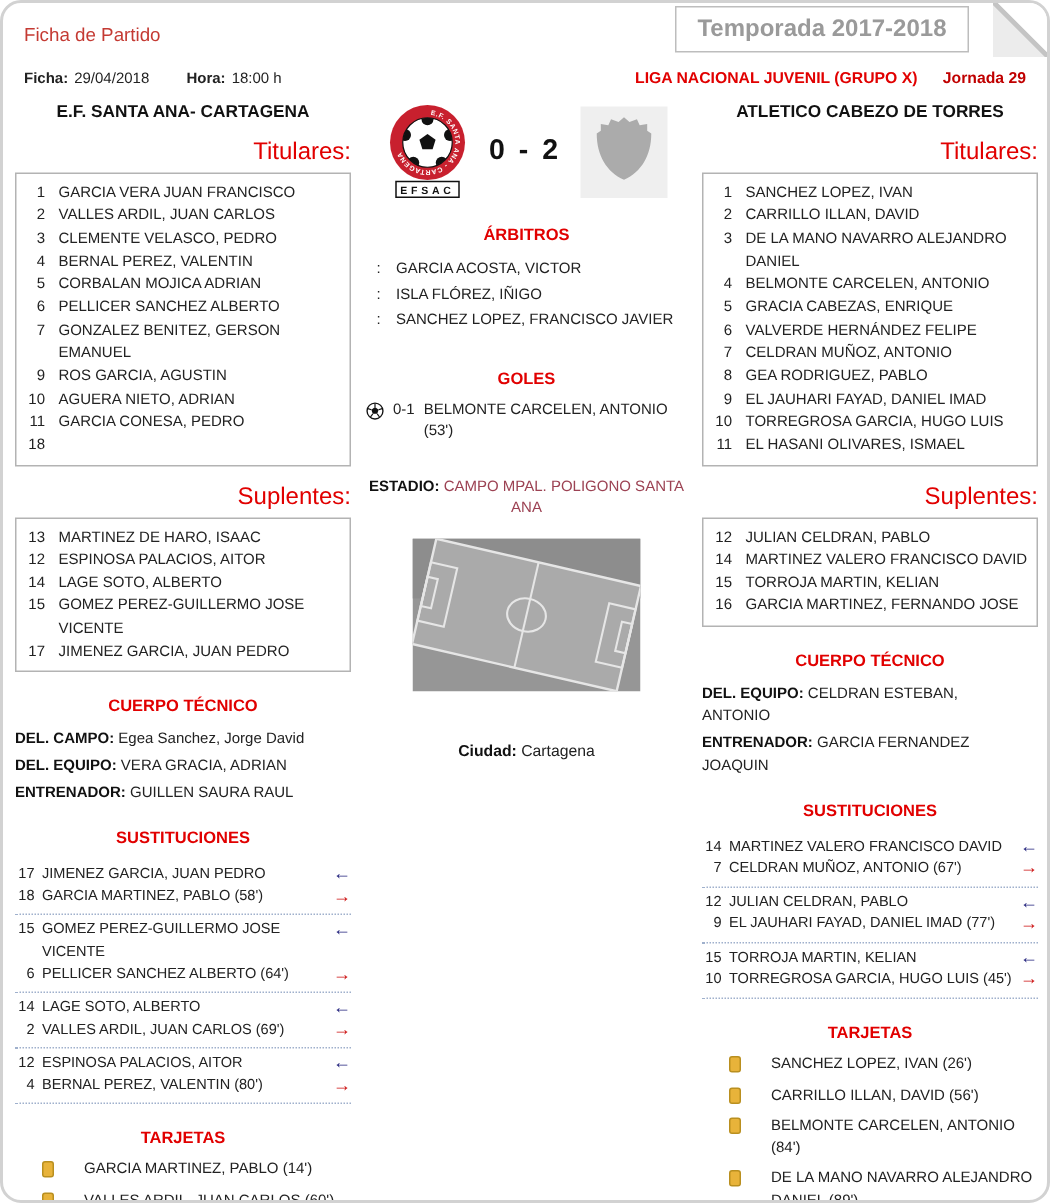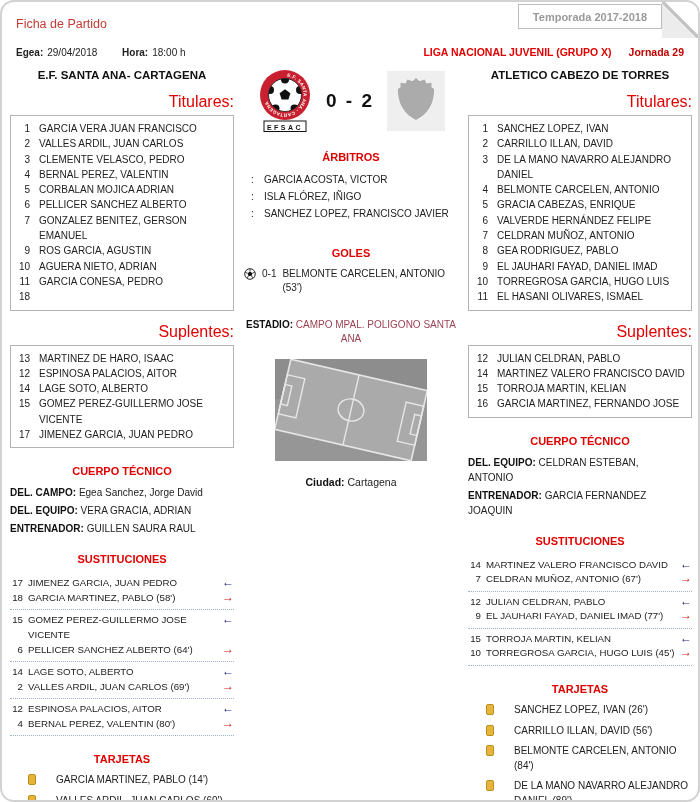--- a/index.html
+++ b/index.html
@@ -1,22 +1,22 @@
 <!DOCTYPE html>
 <html><head>
 <meta charset="utf-8">
 <style>
   html,body{margin:0;padding:0;background:#fff;width:700px;height:802px;overflow:hidden;
     font-family:"Liberation Sans","DejaVu Sans",sans-serif;-webkit-font-smoothing:antialiased;}
   *{box-sizing:border-box;}
   .page{position:relative;width:700px;height:802px;border:2px solid #d2d2d2;border-radius:14px;background:#fff;overflow:hidden;}
   .fold{position:absolute;top:-2px;right:-2px;width:38px;height:38px;
     background:linear-gradient(45deg,#ececec 0 45%,#c4c4c4 46% 51%,#ffffff 52%);}
-  .season-tab{position:absolute;top:2px;right:36px;border:1px solid #bdbdbd;background:#fff;
-    padding:6px 14px 5px;font-size:11px;font-weight:bold;color:#9a9a9a;}
+  .season-tab{position:absolute;top:2px;right:52px;border:1px solid #bdbdbd;background:#fff;
+    padding:6px 14px 5px;font-size:16px;font-weight:bold;color:#9a9a9a;}
   .topbar{padding:12px 14px 0;}
   .title{font-size:12.5px;color:#c43a33;}
   .subbar{display:flex;justify-content:space-between;align-items:baseline;padding:14px 14px 0;}
   .datetime{font-size:10px;color:#222;}
   .datetime b{margin-right:4px;}
   .datetime .gap{display:inline-block;width:22px;}
   .league-line{font-size:10.5px;font-weight:bold;}
   .league{color:#e10000;}
   .jornada{color:#c00000;margin-left:14px;}
   .columns{display:flex;padding:8px 6px 0 8px;}
@@ -53,37 +53,37 @@
   .ref-name{flex:1;}
   .goals-list{padding-left:2px;margin-top:2px;}
   .goal-row{display:flex;gap:6px;align-items:flex-start;font-size:10px;line-height:1.45;margin:7px 0;color:#222;justify-content:center;}
   .goal-row svg{flex:none;margin-top:1px;}
   .goal-score{flex:none;}
   .goal-name{flex:1;}
   .estadio{margin-top:22px;text-align:center;font-size:10px;line-height:1.4;}
   .estadio b{color:#111;}
   .estadio .val{color:#9c4253;}
   .field-wrap{margin:13px auto 0;width:152px;}
-  .ciudad{margin-top:11px;text-align:center;font-size:10.5px;color:#222;}
+  .ciudad{margin-top:29px;text-align:center;font-size:10.5px;color:#222;}
   .ciudad b{color:#111;}
 </style>
 </head>
 <body>
 
 <div class="page">
 
   <div class="topbar">
     <span class="title">Ficha de Partido</span>
   </div>
   <div class="fold"></div>
   <div class="season-tab">Temporada 2017-2018</div>
 
   <div class="subbar">
     <div class="datetime">
-      <b>Egea:</b><span>29/04/2018</span><span class="gap"></span>
+      <b>Ficha:</b><span>29/04/2018</span><span class="gap"></span>
       <b>Hora:</b><span>18:00 h</span>
     </div>
     <div class="league-line">
       <span class="league">LIGA NACIONAL JUVENIL (GRUPO X)</span>
       <span class="jornada">Jornada 29</span>
     </div>
   </div>
 
   <div class="columns">
 

